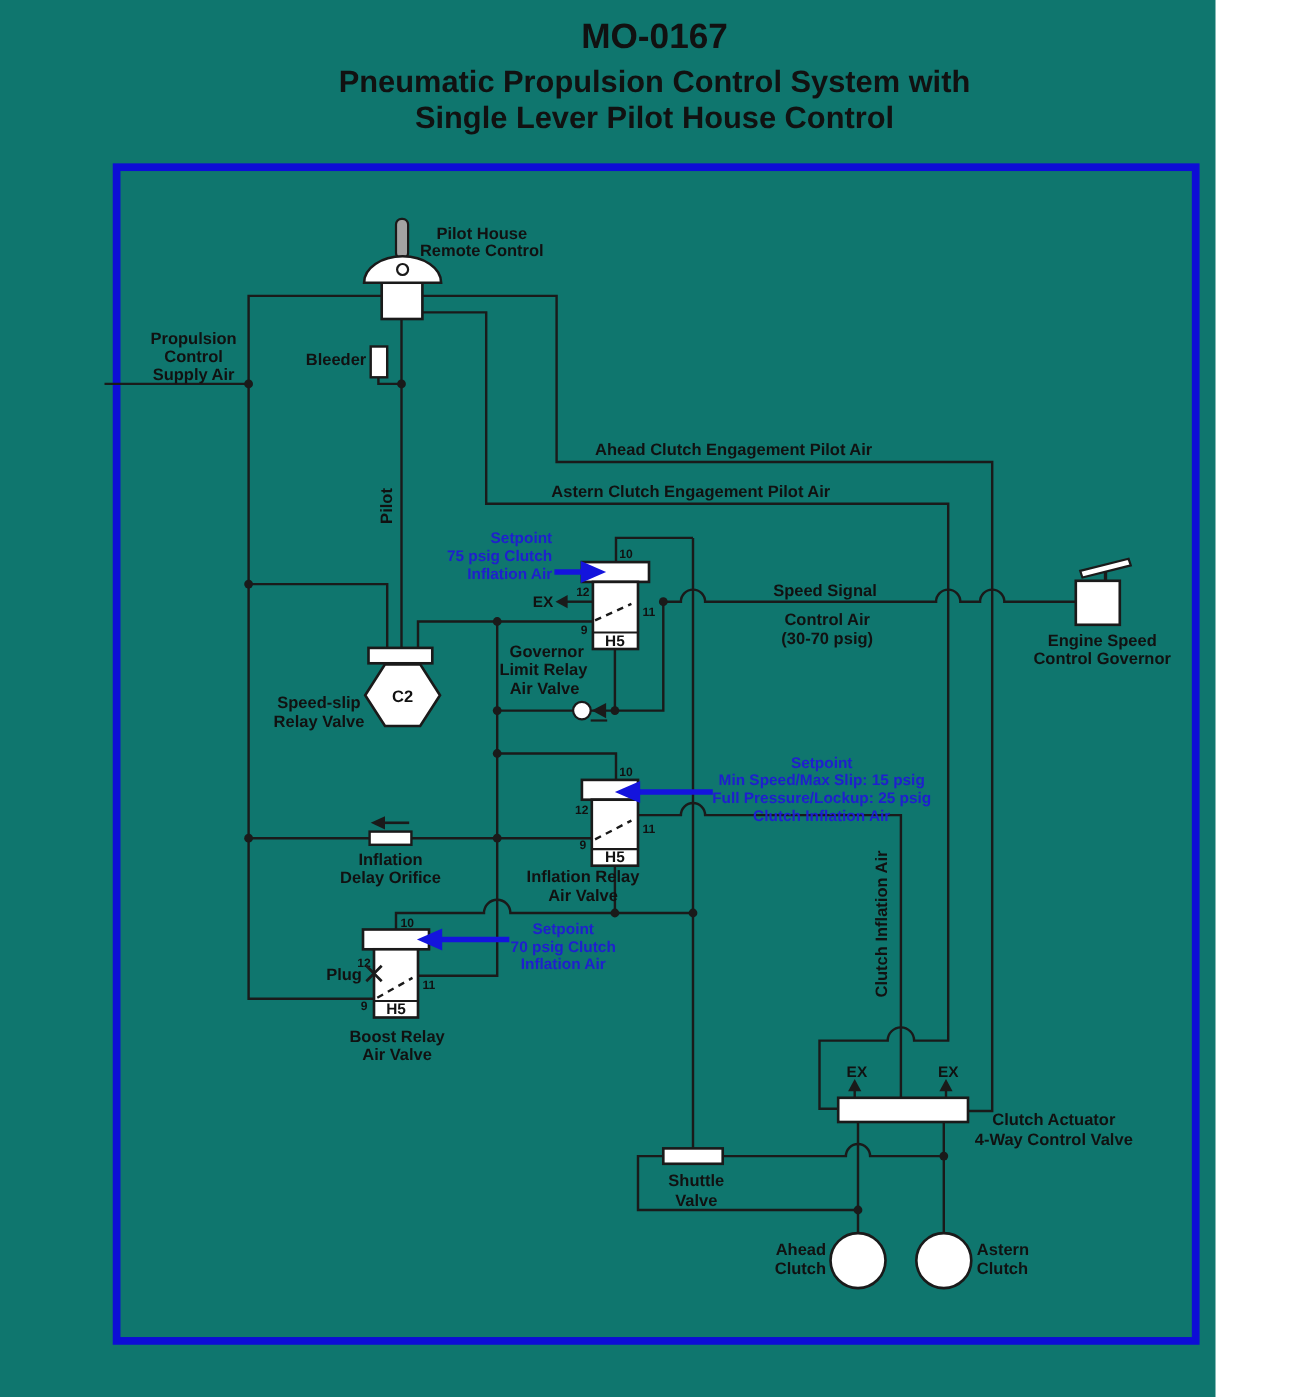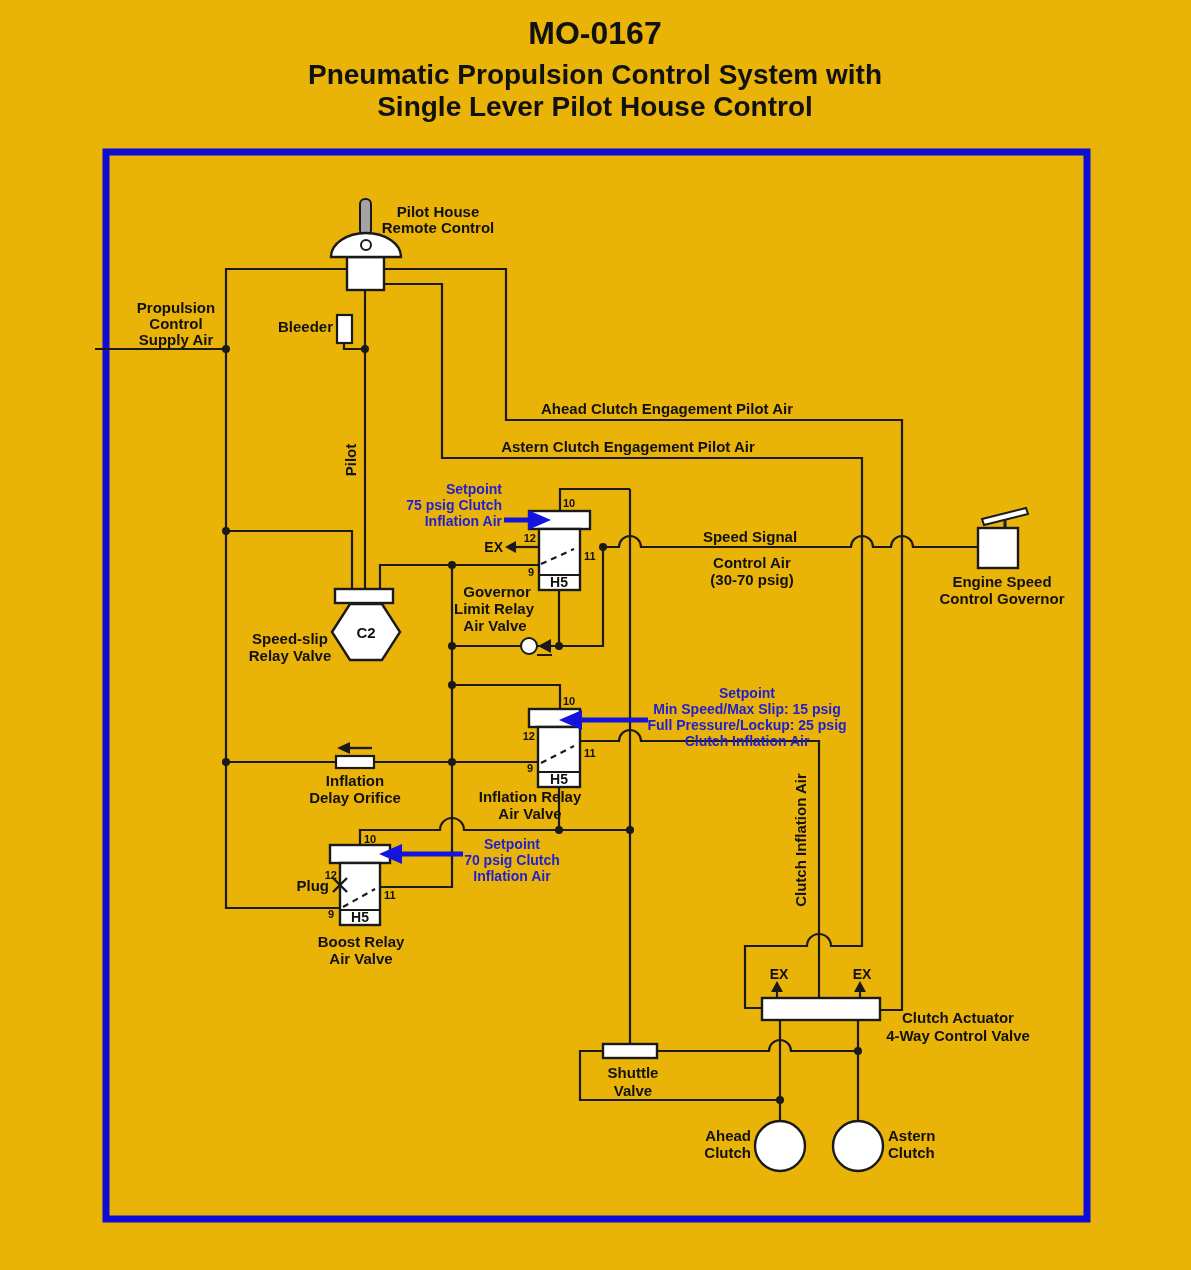--- a/index.html
+++ b/index.html
@@ -1,16 +1,16 @@
 <!DOCTYPE html>
 <html><head>
 <meta charset="utf-8">
 <style>
   html,body{margin:0;padding:0;background:#ffffff;}
-  .stage{position:relative;width:1191px;height:1270px;background:#eab308;
+  .stage{position:relative;width:1105px;height:1270px;background:#0f766e;
          font-family:"Liberation Sans", sans-serif;}
   svg text{font-family:"Liberation Sans", sans-serif;font-weight:bold;fill:#111111;}
   svg text.blue{fill:#1f1fcf;}
   .t-main{font-size:32px;}
   .t-sub{font-size:28px;}
   .lbl{font-size:15px;}
   .port{font-size:11px;}
   .tag{font-size:14px;}
 </style>
 </head>

